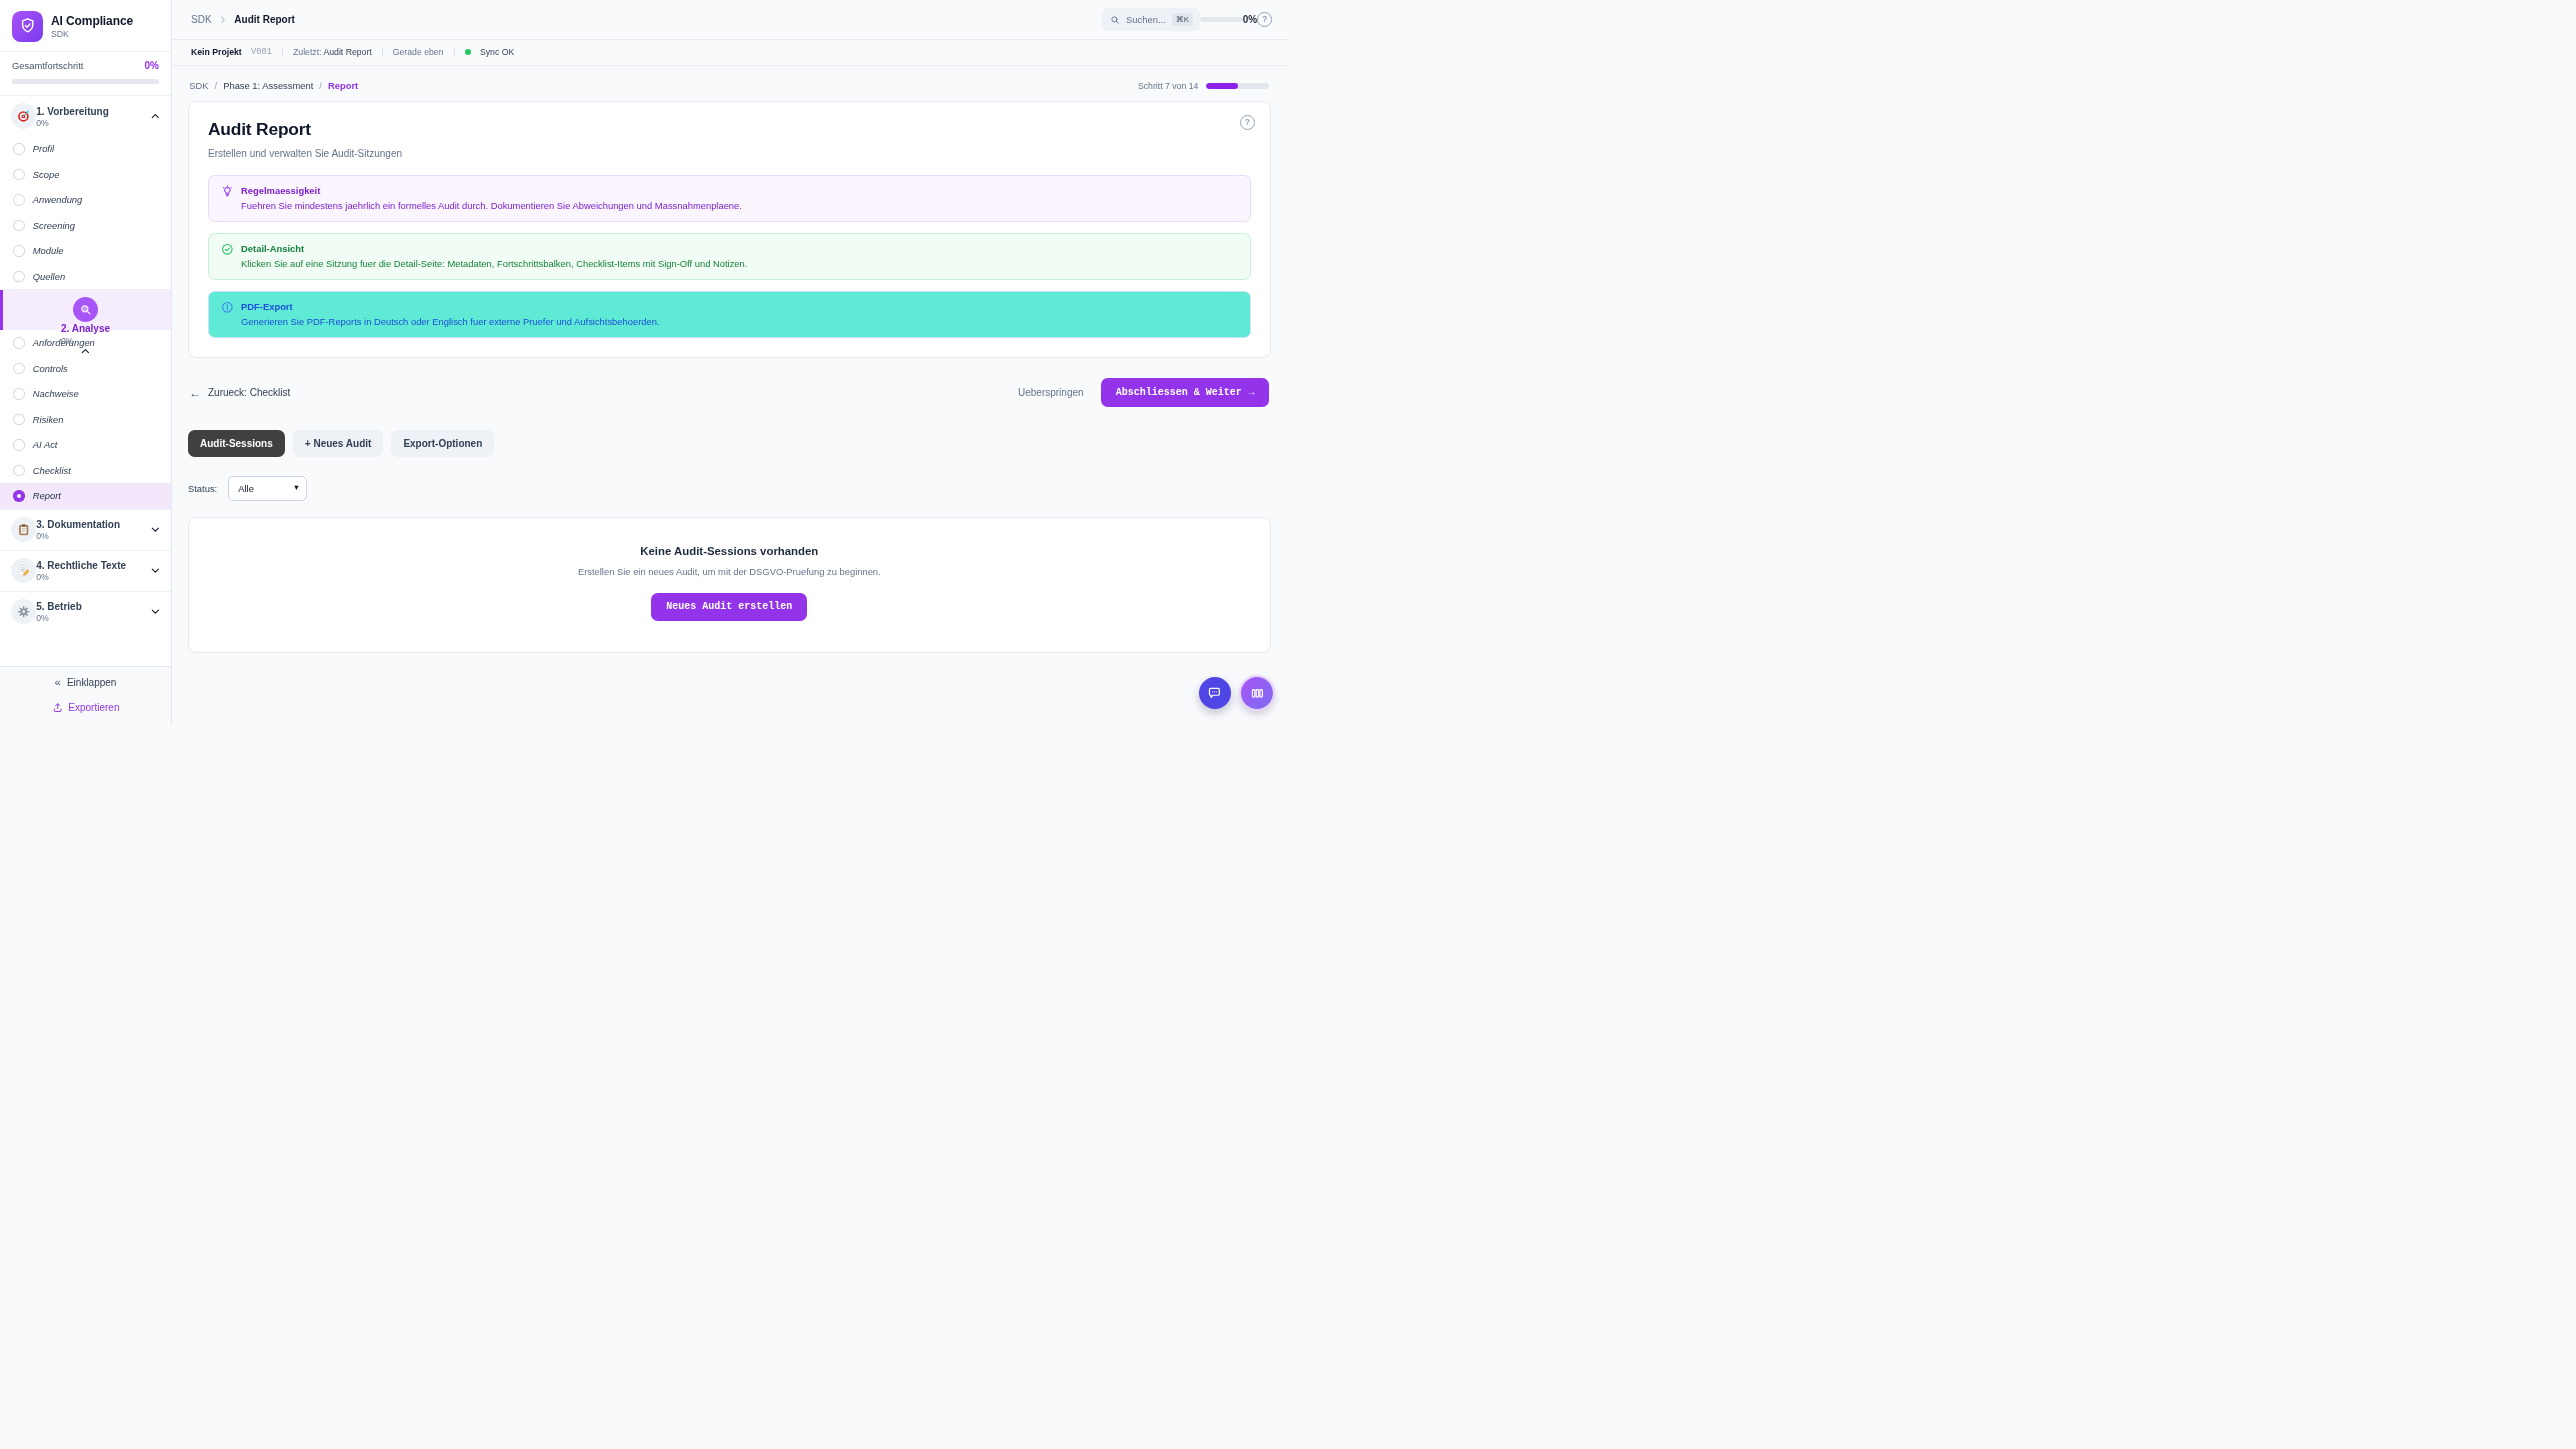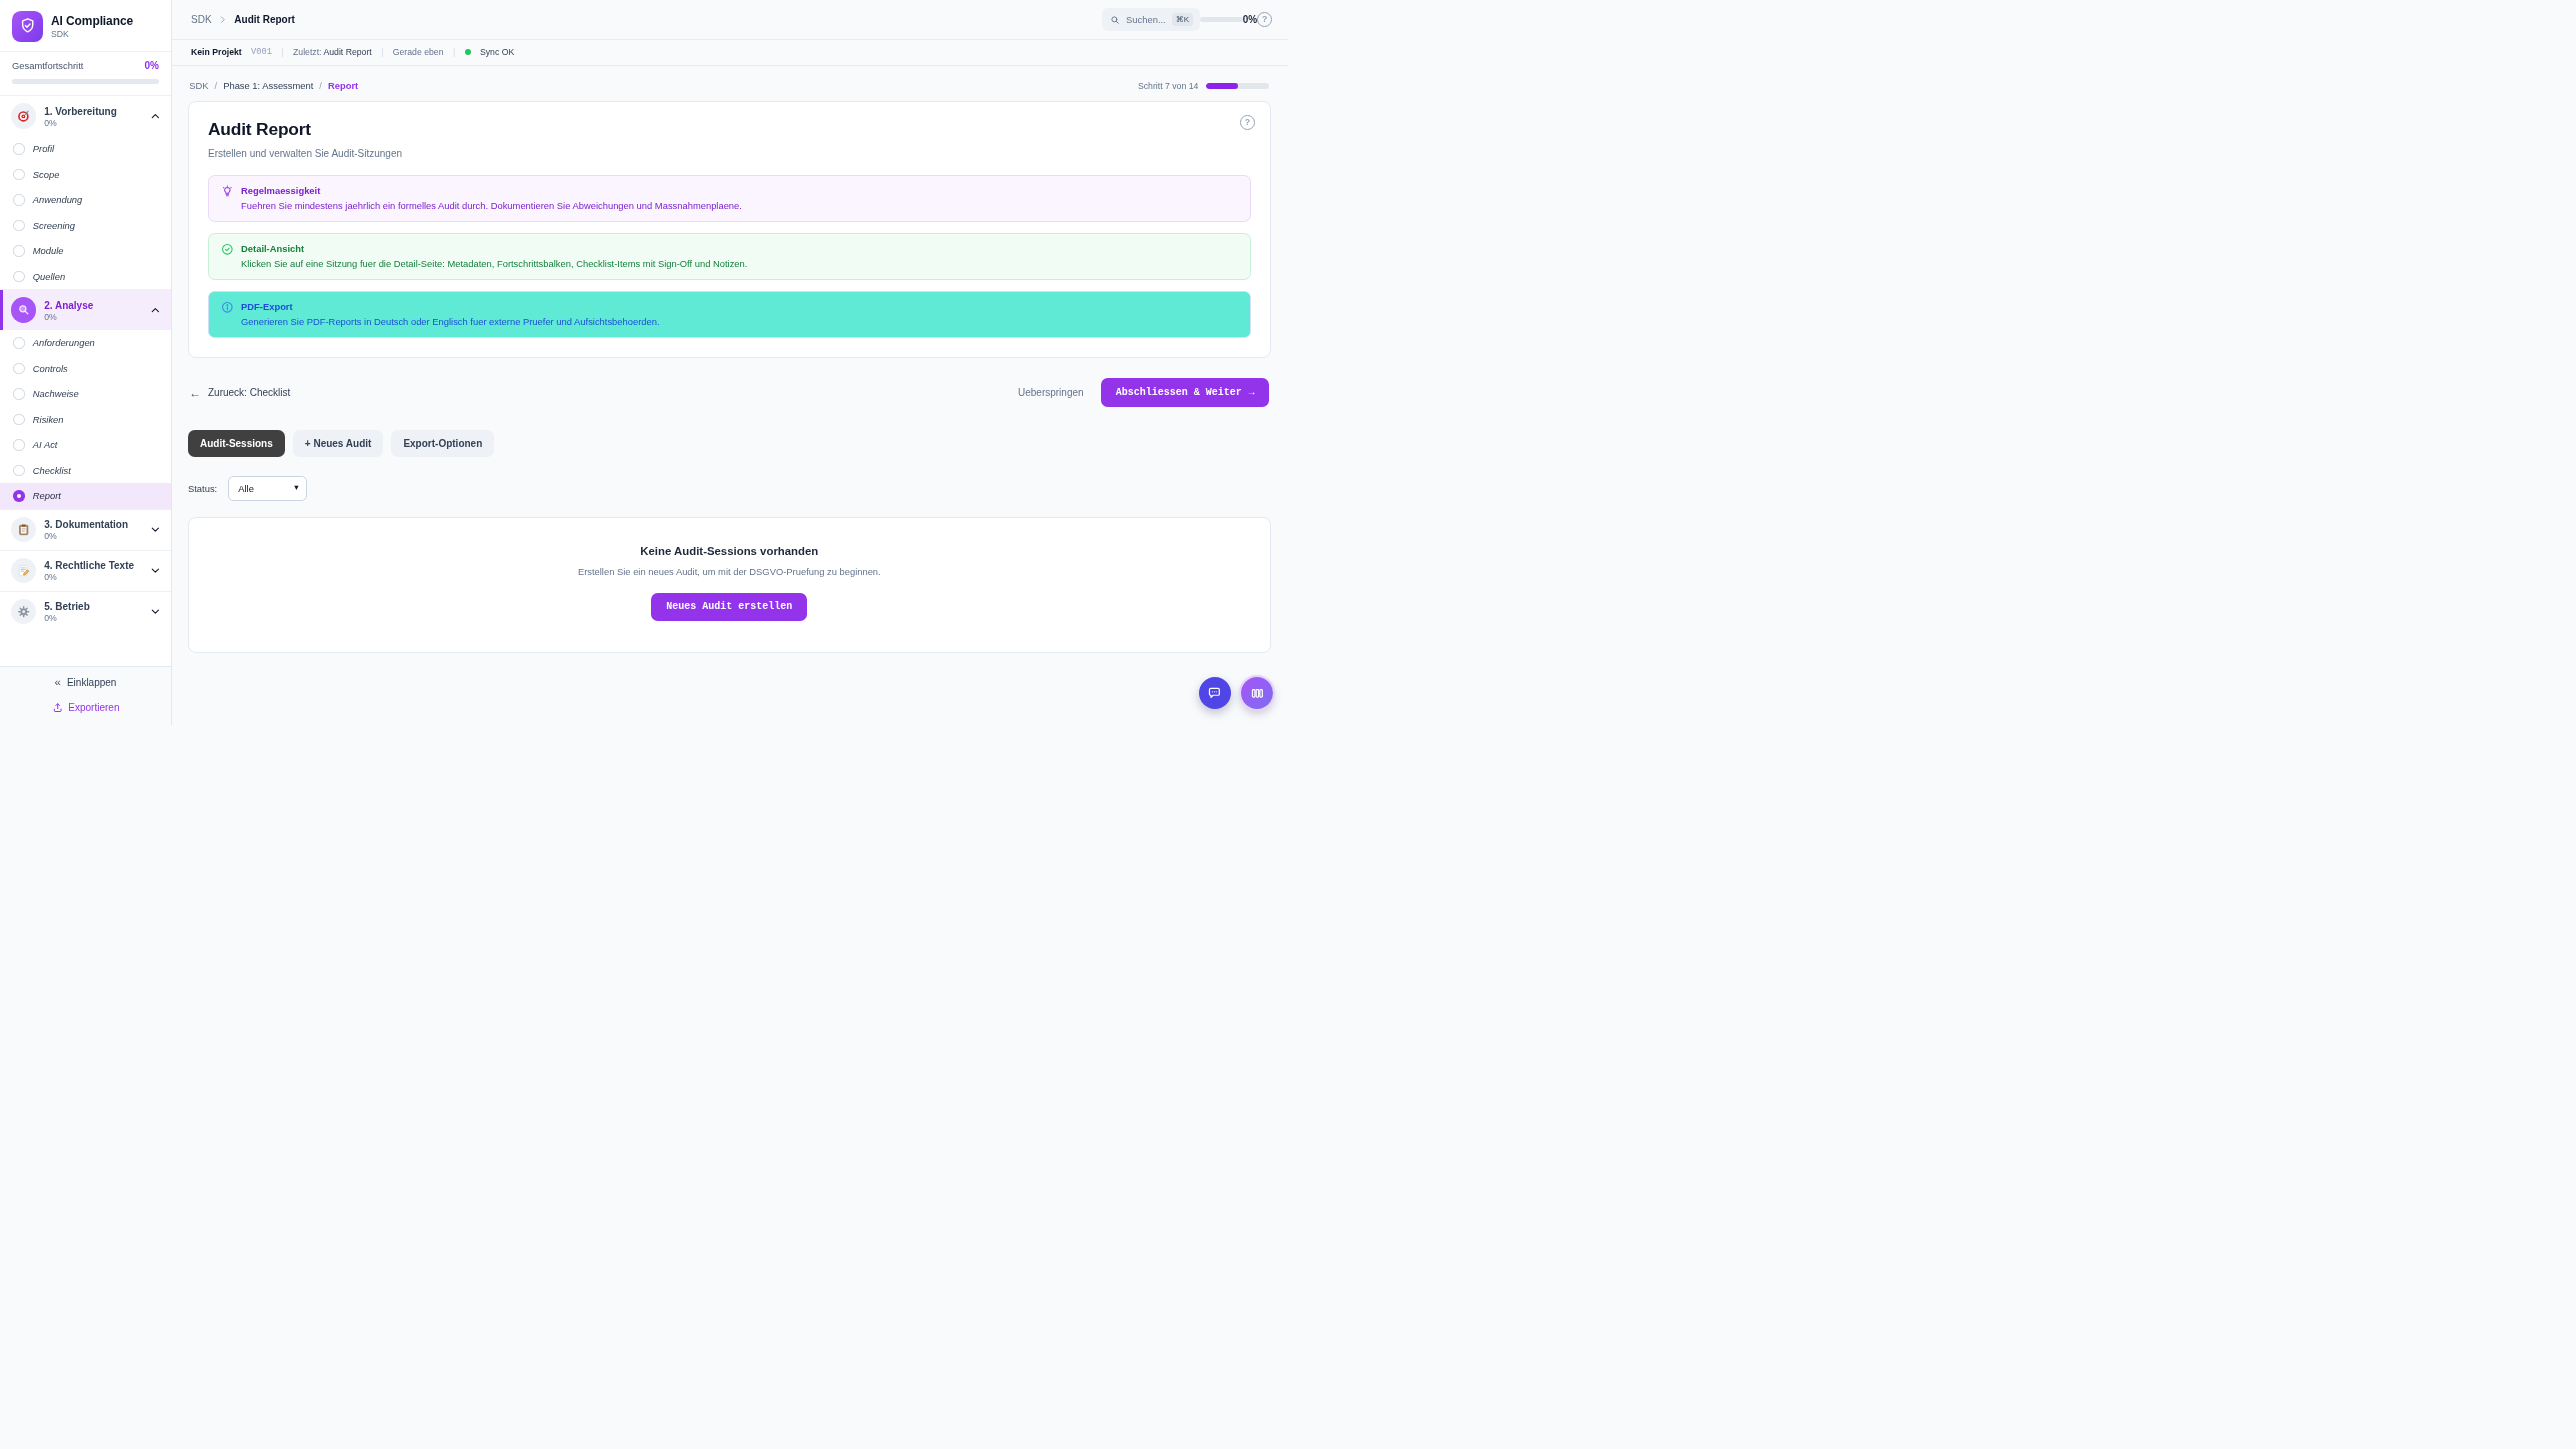--- a/index.html
+++ b/index.html
@@ -13,22 +13,22 @@
   .app-title { font-size:12px; font-weight:bold; color:#0f172a; letter-spacing:-0.1px; }
   .app-sub { font-size:8.7px; color:#64748b; margin-top:1.3px; }
   .overall { padding:8px 12px 10.7px; border-top:0.7px solid #eef1f5; }
   .overall-row { display:flex; justify-content:space-between; align-items:center; font-size:9.4px; color:#475569; }
   .overall-pct { color:#9333ea; font-weight:bold; font-size:10px; }
   .track { height:5.4px; border-radius:66px; background:#e5e8ee; margin-top:8px; overflow:hidden; }
   .track > i { display:block; height:100%; border-radius:66px; background:#9333ea; }
 
   .nav { flex:1; overflow:hidden; }
   .phase { border-top:0.7px solid #edf0f4; }
-  .phase-head { display:flex; align-items:center; gap:8px; padding:6.7px 10.7px; height:40px; cursor:pointer; position:relative; }
-  .phase-head.active { background:#f5edfc; }
+  .phase-head { display:flex; align-items:center; padding:6.7px 10.7px; height:40px; cursor:pointer; position:relative; }
+  .phase-head.active { background:#f5edfc;flex-direction:column; }
   .phase-head.active::before { content:""; position:absolute; left:0; top:0; bottom:0; width:2.7px; background:#9333ea; }
   .phase-ico { width:25.5px; height:25.5px; border-radius:50%; background:#eef1f5; display:flex; align-items:center; justify-content:center; flex:none; }
   .phase-ico.purple { background:#a855f7; }
   .phase-meta { flex:1; min-width:0; }
   .phase-title { font-size:10px; font-weight:bold; color:#334155; }
   .phase-title.purple { color:#7e22ce; }
   .phase-pct { font-size:8.7px; color:#64748b; margin-top:1.3px; }
   .chev { color:#0f172a; flex:none; }
   .sub { }
   .sub-item { display:flex; align-items:center; gap:8px; height:25.5px; padding:0 10.7px 0 13.4px; font-size:9.4px; color:#334155; cursor:pointer;font-style:italic; }

